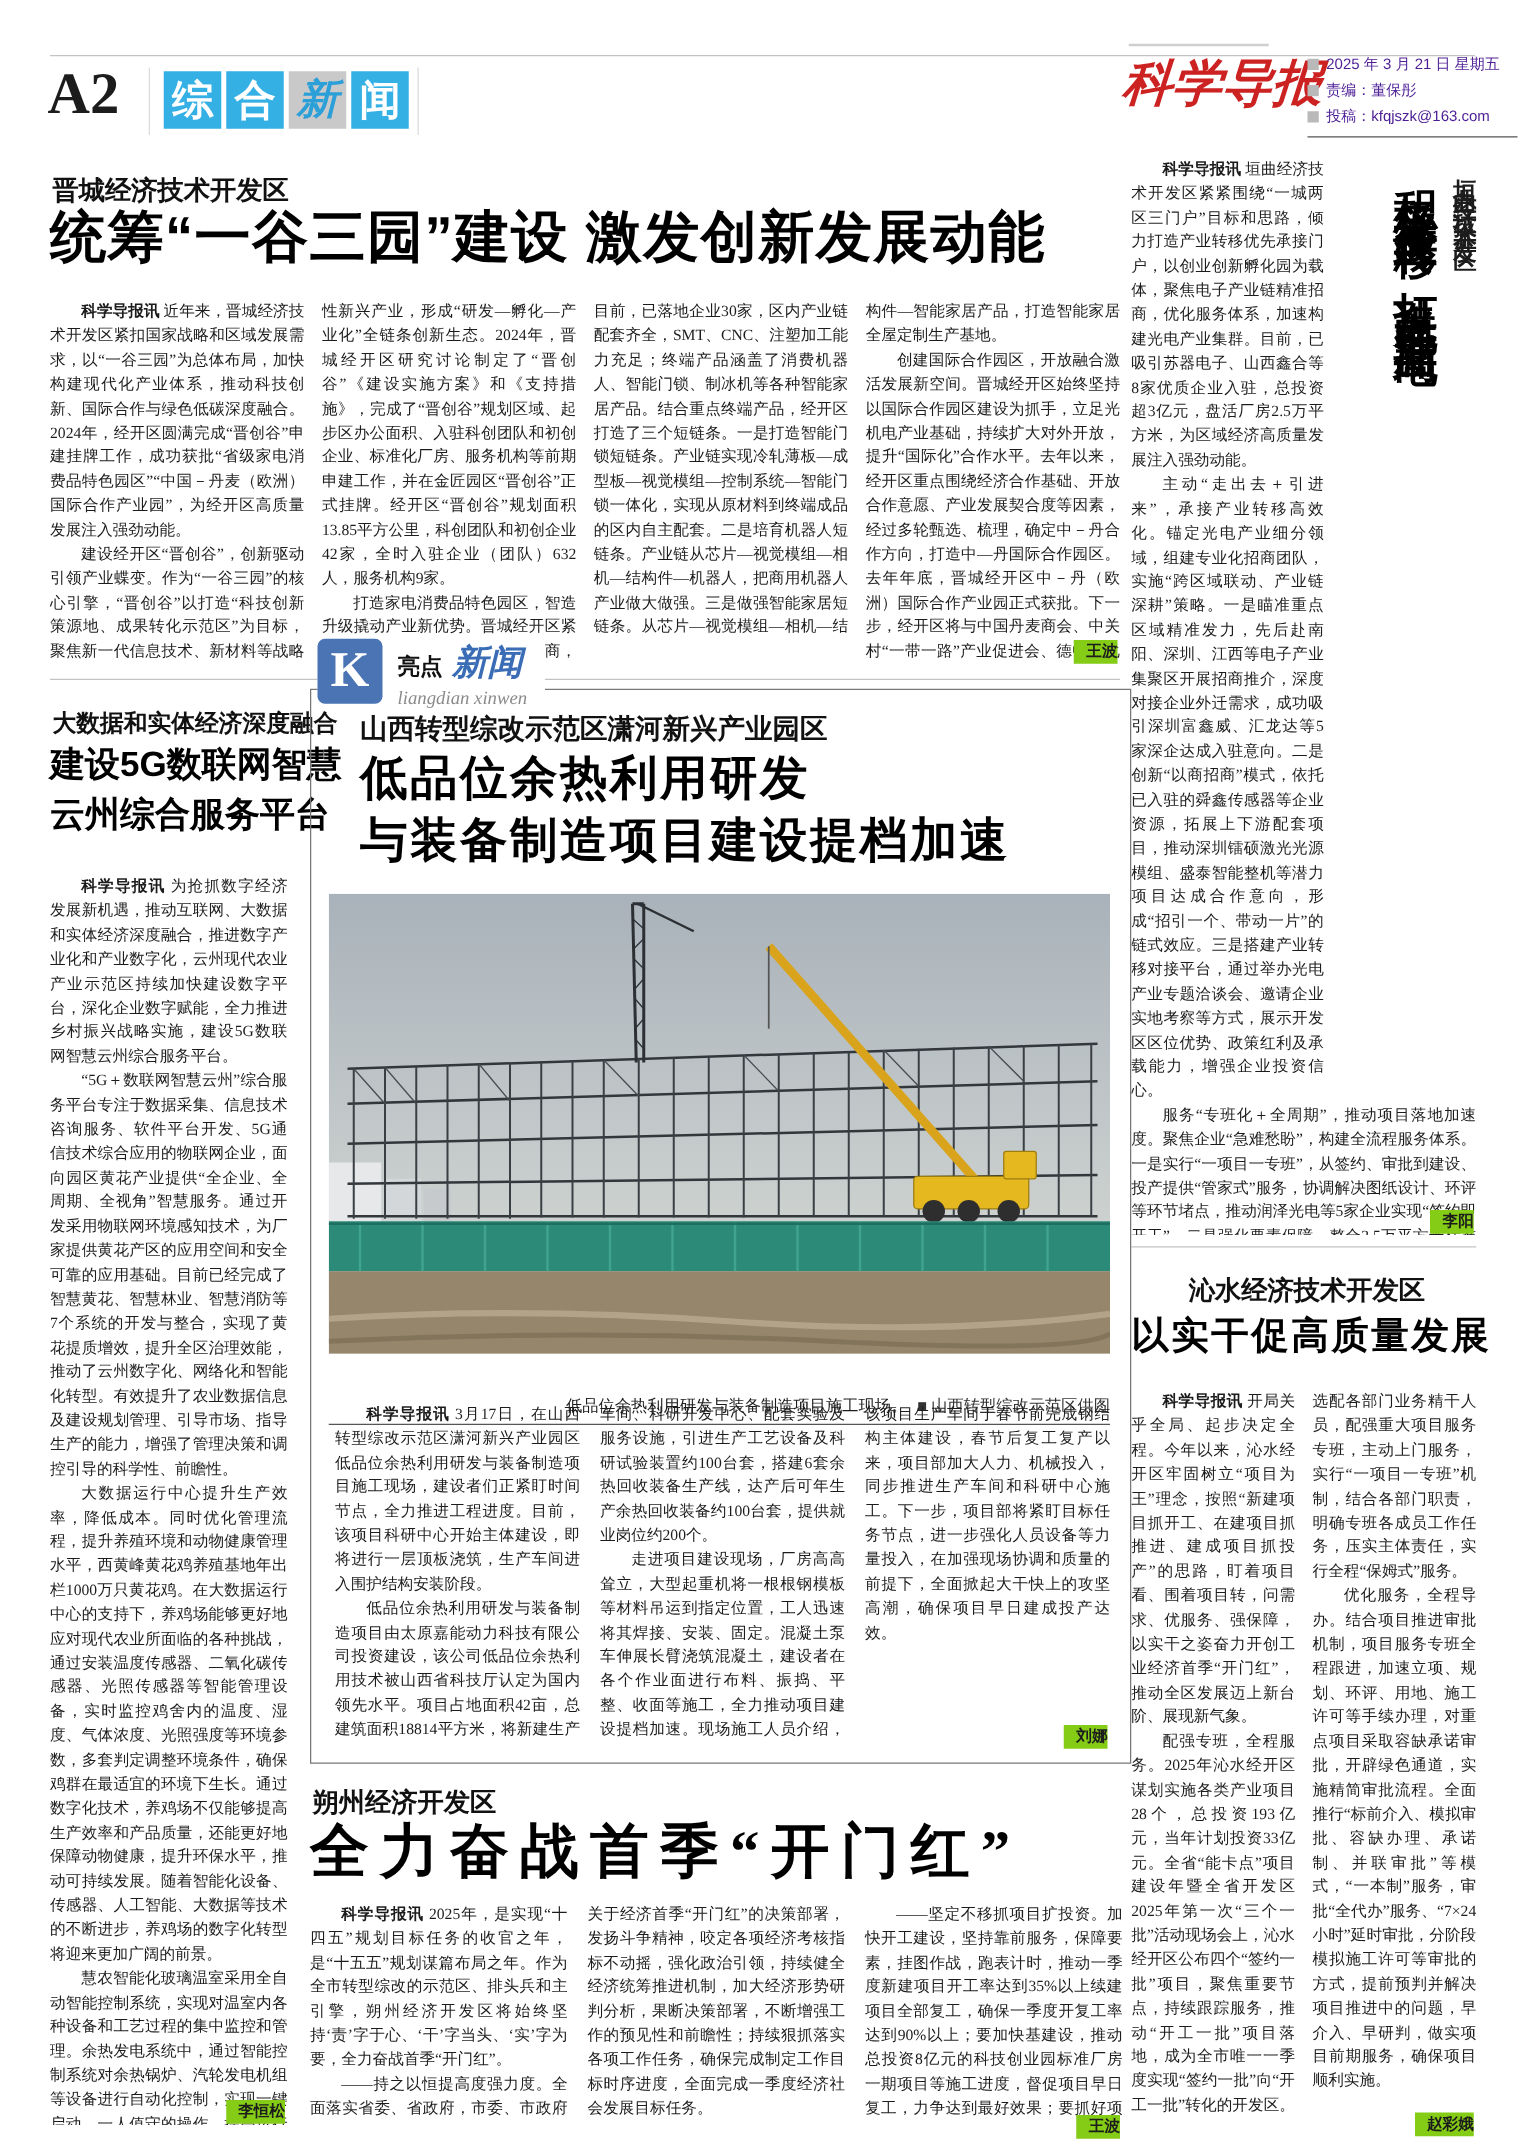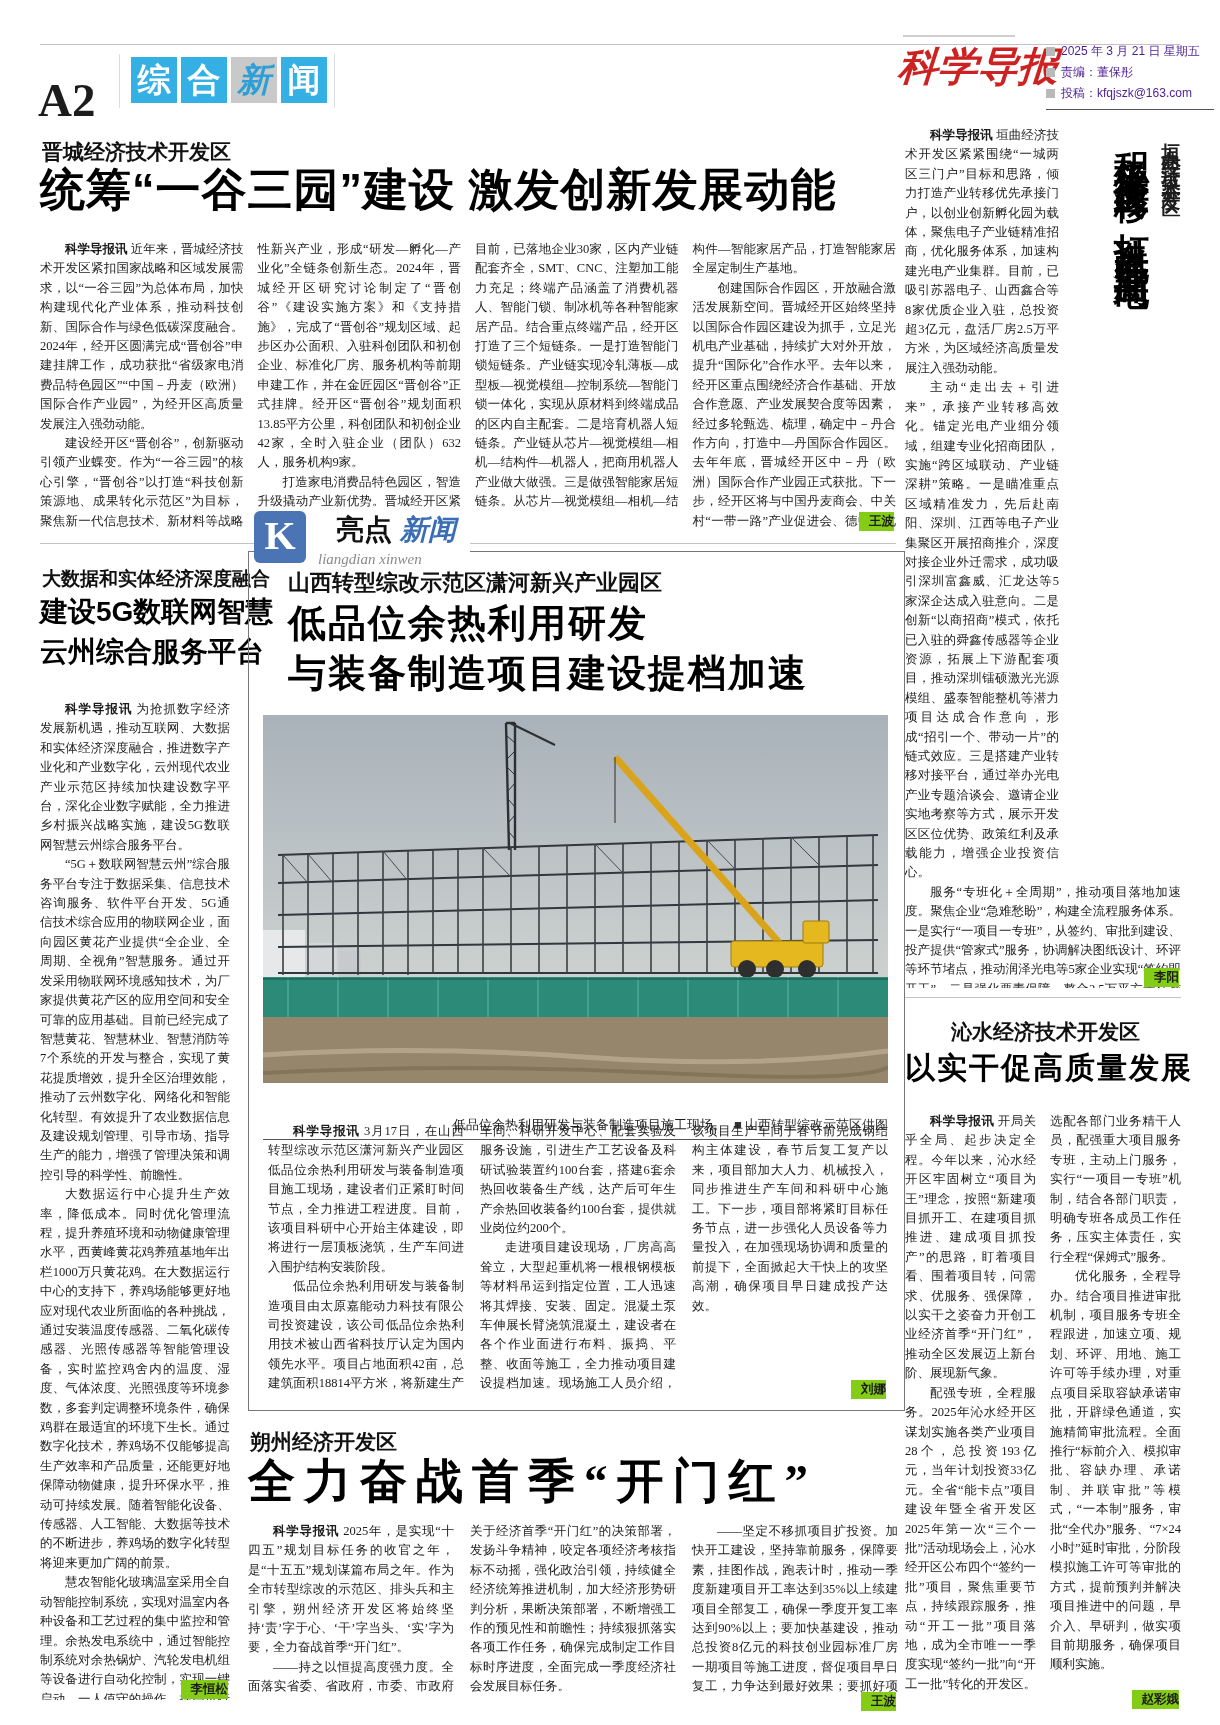--- a/index.html
+++ b/index.html
@@ -39,33 +39,33 @@
                font-size:35px;letter-spacing:5px;line-height:1;color:#000;}
   .yq-kicker{writing-mode:vertical-rl;font-family:"Liberation Sans",sans-serif;font-weight:600;
              font-size:19px;letter-spacing:7px;padding-top:2px;}
 
   
   .ld-box{border:1px solid #777;}
   .ld-logohead{display:flex;align-items:flex-start;background:#fff;padding-right:14px;}
   .ld-k{width:52px;height:52px;background:#4a74b4;border-radius:6px;color:#fff;text-align:center;
         font-family:"Liberation Serif",serif;font-weight:bold;font-size:40px;line-height:50px;}
   .ld-title{margin-left:12px;}
-  .ld-title .t1{font-family:"Liberation Sans",sans-serif;font-weight:900;font-size:28px;color:#111;display:inline-block;margin-left:18px;}
+  .ld-title .t1{font-family:"Liberation Sans",sans-serif;font-weight:900;font-size:18px;color:#111;display:inline-block;}
   .ld-title .t2{font-family:"Liberation Serif",serif;font-weight:bold;font-style:italic;font-size:28px;color:#3a6db5;display:inline-block;margin-left:4px;}
   .ld-title .sub{font-family:"Liberation Serif",serif;font-style:italic;font-size:15px;color:#8a8a8a;margin-top:2px;}
   .caption{font-size:13px;text-align:right;border-bottom:1px solid #555;padding-bottom:5px;margin-top:26px;}
   .caption .credit{margin-left:8px;}
 </style>
 </head>
 <body>
 
 <div id="page">
 
   <div class="abs rule" style="left:40px;top:44px;width:1140px;"></div>
-  <div class="abs a2" style="left:38px;top:52px;margin-top:25px;">A2</div>
+  <div class="abs a2" style="left:38px;top:52px;">A2</div>
   <div class="abs vrule" style="left:119px;top:54px;height:54px;"></div>
   <div class="abs squares" style="left:131px;top:57px;">
     <span class="sq">综</span>
     <span class="sq">合</span>
     <span class="sq gray">新</span>
     <span class="sq">闻</span>
   </div>
   <div class="abs vrule" style="left:334px;top:54px;height:54px;"></div>
   <div class="abs" style="left:903px;top:35px;width:112px;height:2px;background:#cfcfcf;"></div>
   <div class="abs masthead" style="left:898px;top:47px;">科学导报</div>

